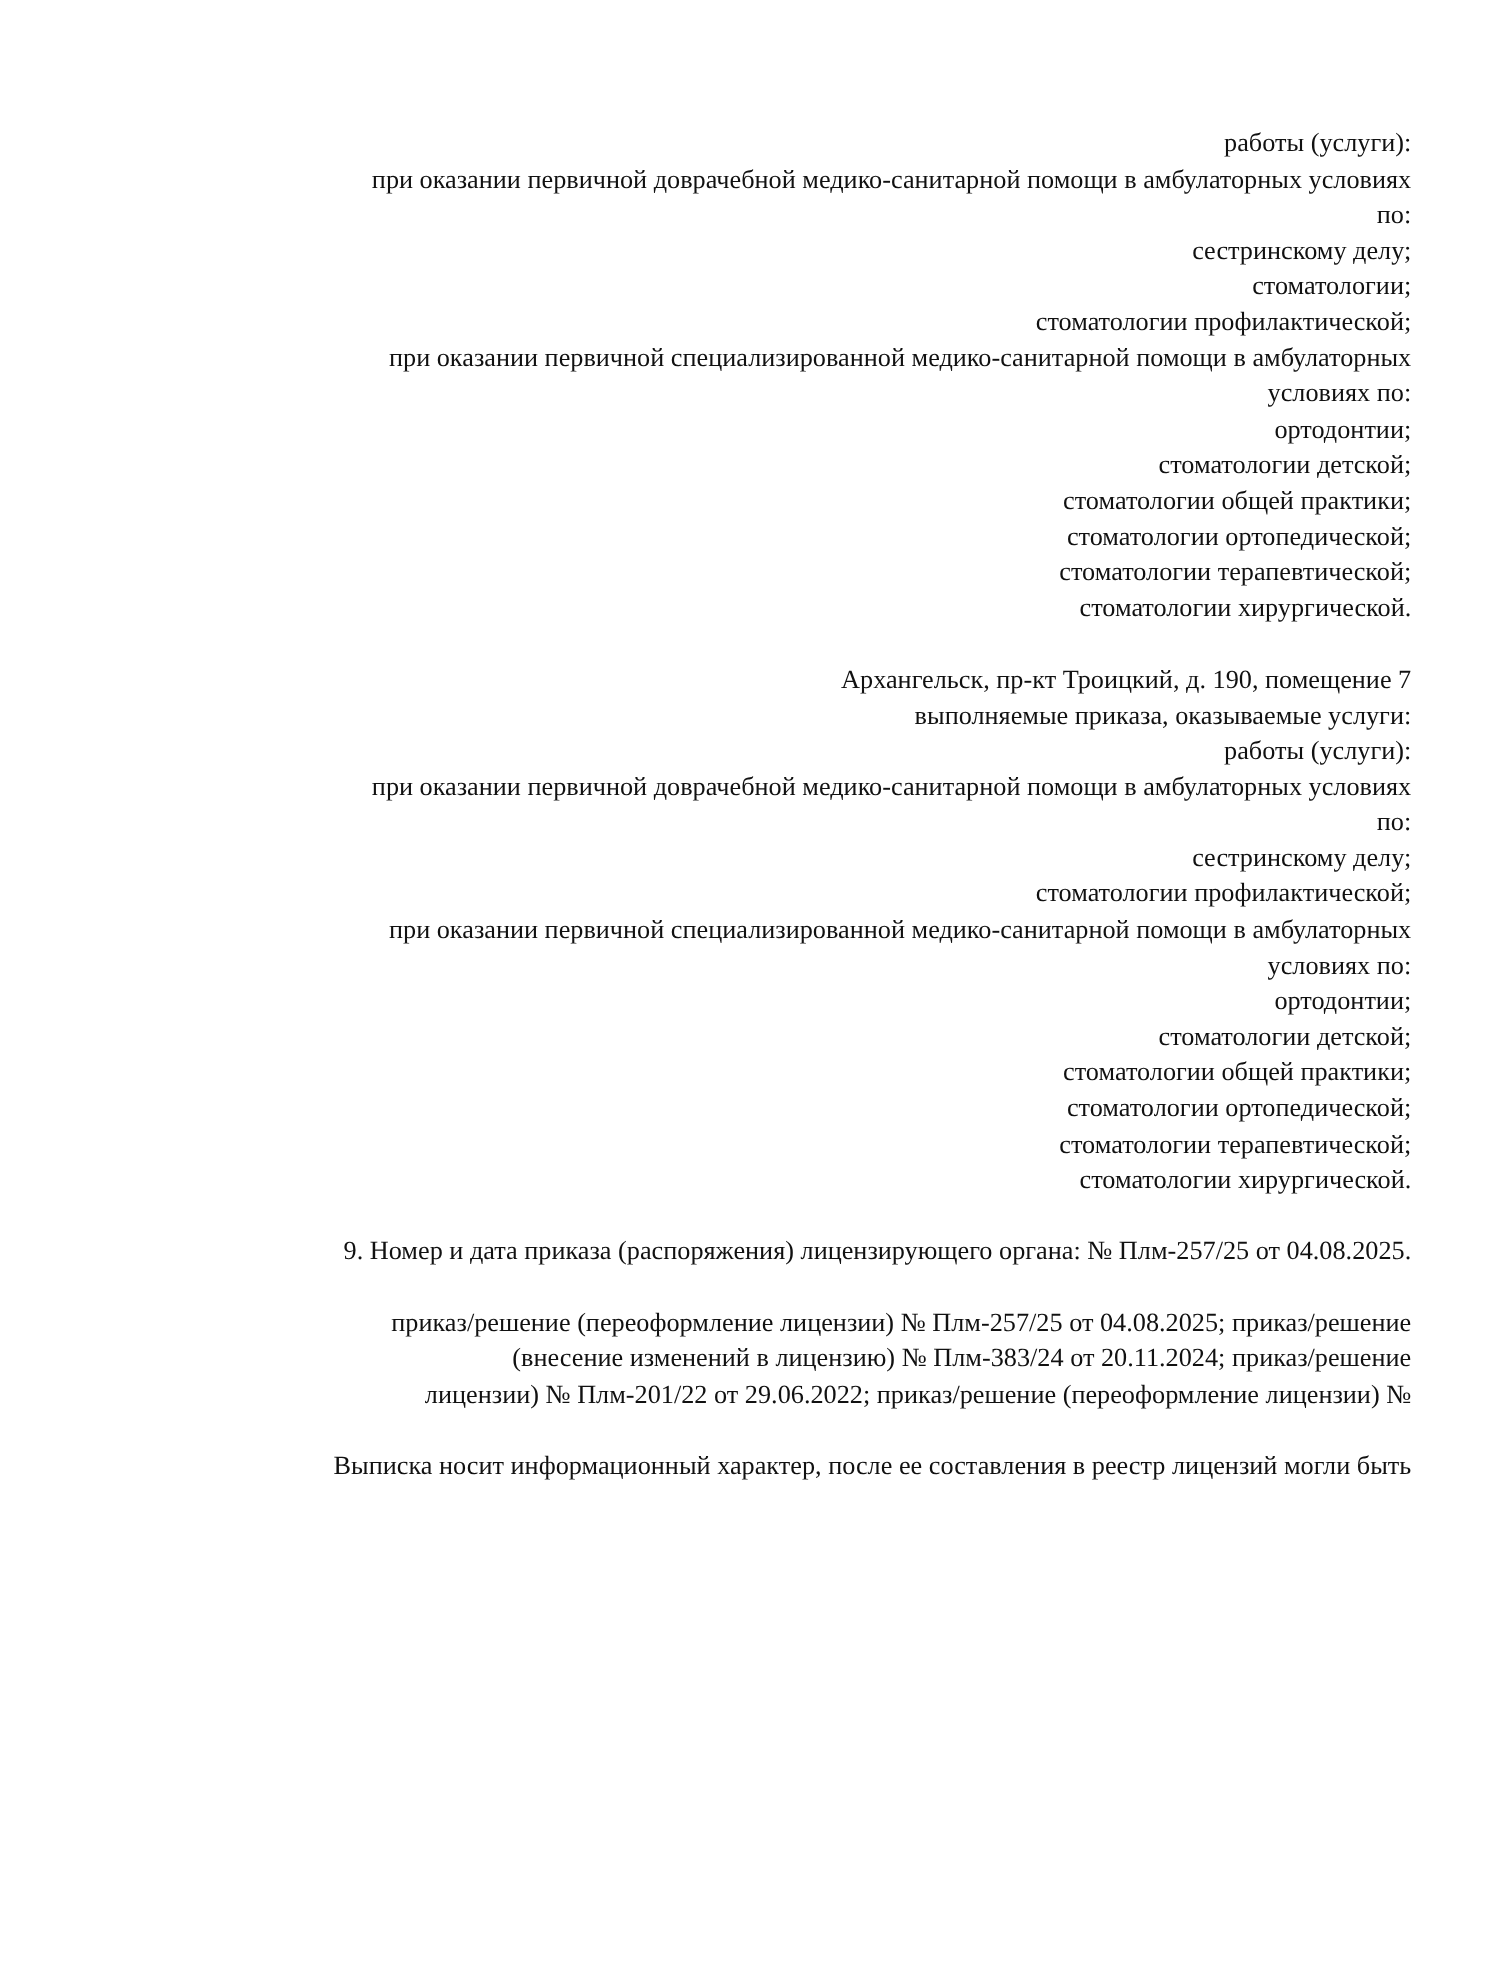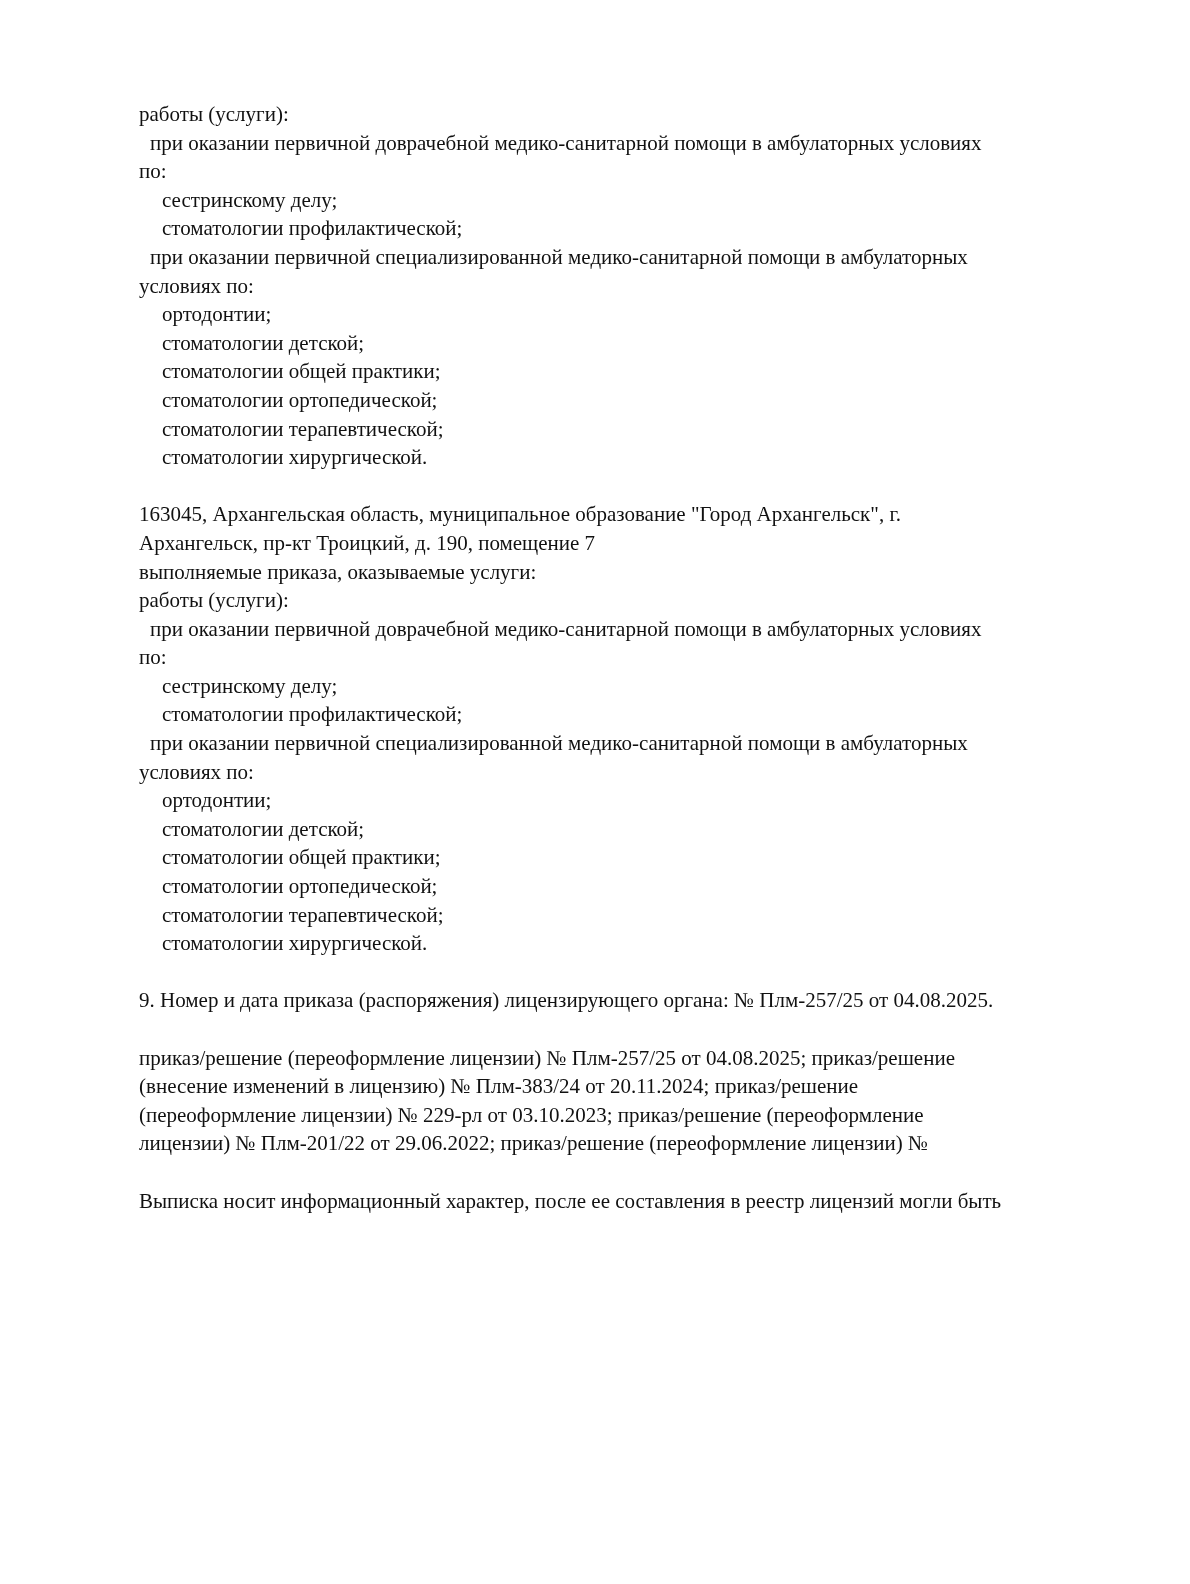--- a/index.html
+++ b/index.html
@@ -2,49 +2,49 @@
 <html><head>
 <meta charset="utf-8">
 <style>
   html, body { margin: 0; padding: 0; background: #ffffff; }
   body { width: 1190px; height: 1584px; position: relative; overflow: hidden; }
   .page {
     position: absolute; left: 139px; top: 100px; width: 990px;
     font-family: "Liberation Serif", serif; font-size: 21px; color: #111;
     line-height: 28.6px;
   }
-  .line { white-space: pre; height: 28.6px; }
+  .line { white-space: pre; height: 28.6px; text-align: right; }
   .ind1 { padding-left: 11px; }
   .ind2 { padding-left: 23px; }
   .gap { height: 28.6px; }
 </style>
 </head>
 <body>
 
 <div class="page">
   <div>
     <div class="line">работы (услуги):</div>
     <div class="line ind1">при оказании первичной доврачебной медико-санитарной помощи в амбулаторных условиях</div>
     <div class="line">по:</div>
     <div class="line ind2">сестринскому делу;</div>
+    <div class="line ind2">стоматологии;</div>
     <div class="line ind2">стоматологии профилактической;</div>
     <div class="line ind1">при оказании первичной специализированной медико-санитарной помощи в амбулаторных</div>
     <div class="line">условиях по:</div>
     <div class="line ind2">ортодонтии;</div>
     <div class="line ind2">стоматологии детской;</div>
     <div class="line ind2">стоматологии общей практики;</div>
     <div class="line ind2">стоматологии ортопедической;</div>
     <div class="line ind2">стоматологии терапевтической;</div>
     <div class="line ind2">стоматологии хирургической.</div>
   </div>
 
   <div class="gap"></div>
 
   <div>
-    <div class="line">163045, Архангельская область, муниципальное образование "Город Архангельск", г.</div>
     <div class="line">Архангельск, пр-кт Троицкий, д. 190, помещение 7</div>
     <div class="line">выполняемые приказа, оказываемые услуги:</div>
     <div class="line">работы (услуги):</div>
     <div class="line ind1">при оказании первичной доврачебной медико-санитарной помощи в амбулаторных условиях</div>
     <div class="line">по:</div>
     <div class="line ind2">сестринскому делу;</div>
     <div class="line ind2">стоматологии профилактической;</div>
     <div class="line ind1">при оказании первичной специализированной медико-санитарной помощи в амбулаторных</div>
     <div class="line">условиях по:</div>
     <div class="line ind2">ортодонтии;</div>
@@ -57,20 +57,19 @@
 
   <div class="gap"></div>
 
   <div class="line">9. Номер и дата приказа (распоряжения) лицензирующего органа: № Плм-257/25 от 04.08.2025.</div>
 
   <div class="gap"></div>
 
   <div>
     <div class="line">приказ/решение (переоформление лицензии) № Плм-257/25 от 04.08.2025; приказ/решение</div>
     <div class="line">(внесение изменений в лицензию) № Плм-383/24 от 20.11.2024; приказ/решение</div>
-    <div class="line">(переоформление лицензии) № 229-рл от 03.10.2023; приказ/решение (переоформление</div>
     <div class="line">лицензии) № Плм-201/22 от 29.06.2022; приказ/решение (переоформление лицензии) №</div>
   </div>
 
   <div class="gap"></div>
 
   <div class="line">Выписка носит информационный характер, после ее составления в реестр лицензий могли быть</div>
 </div>
 
 </body></html>

